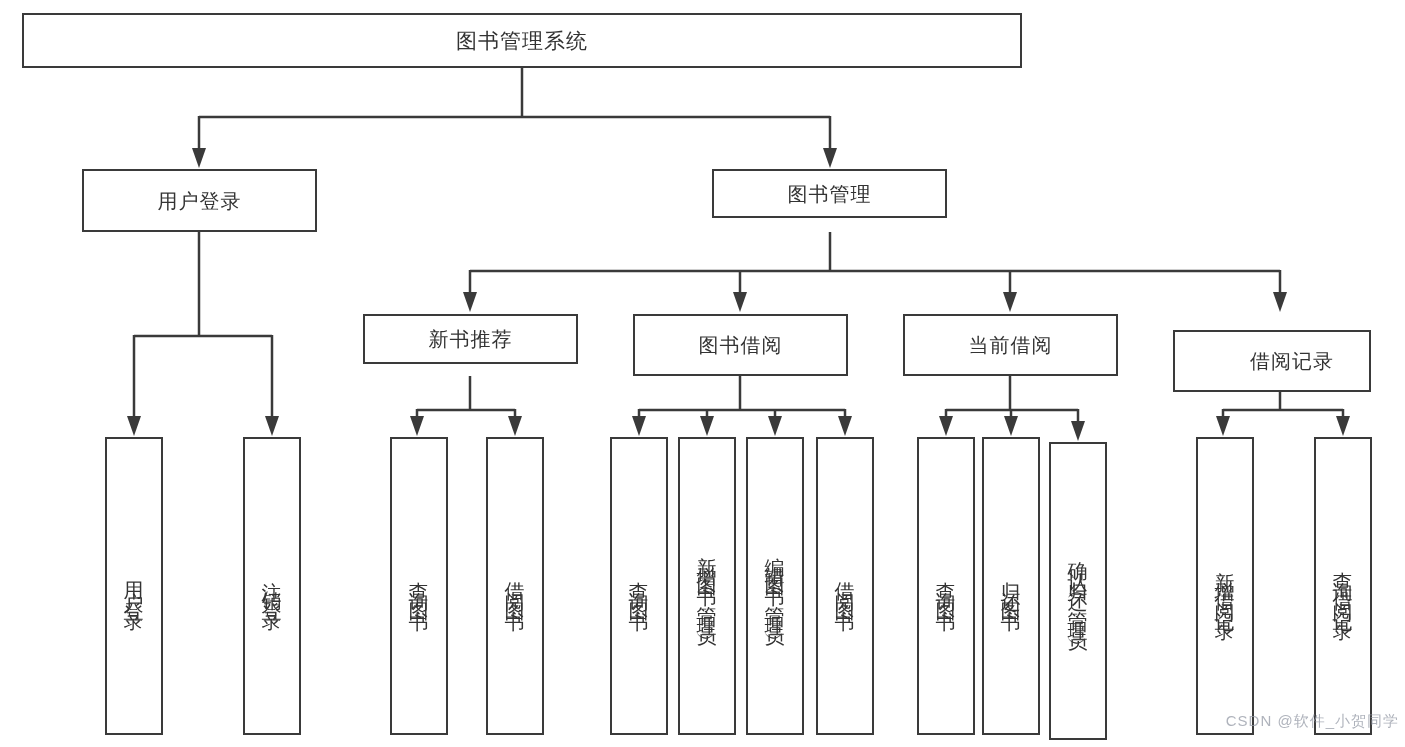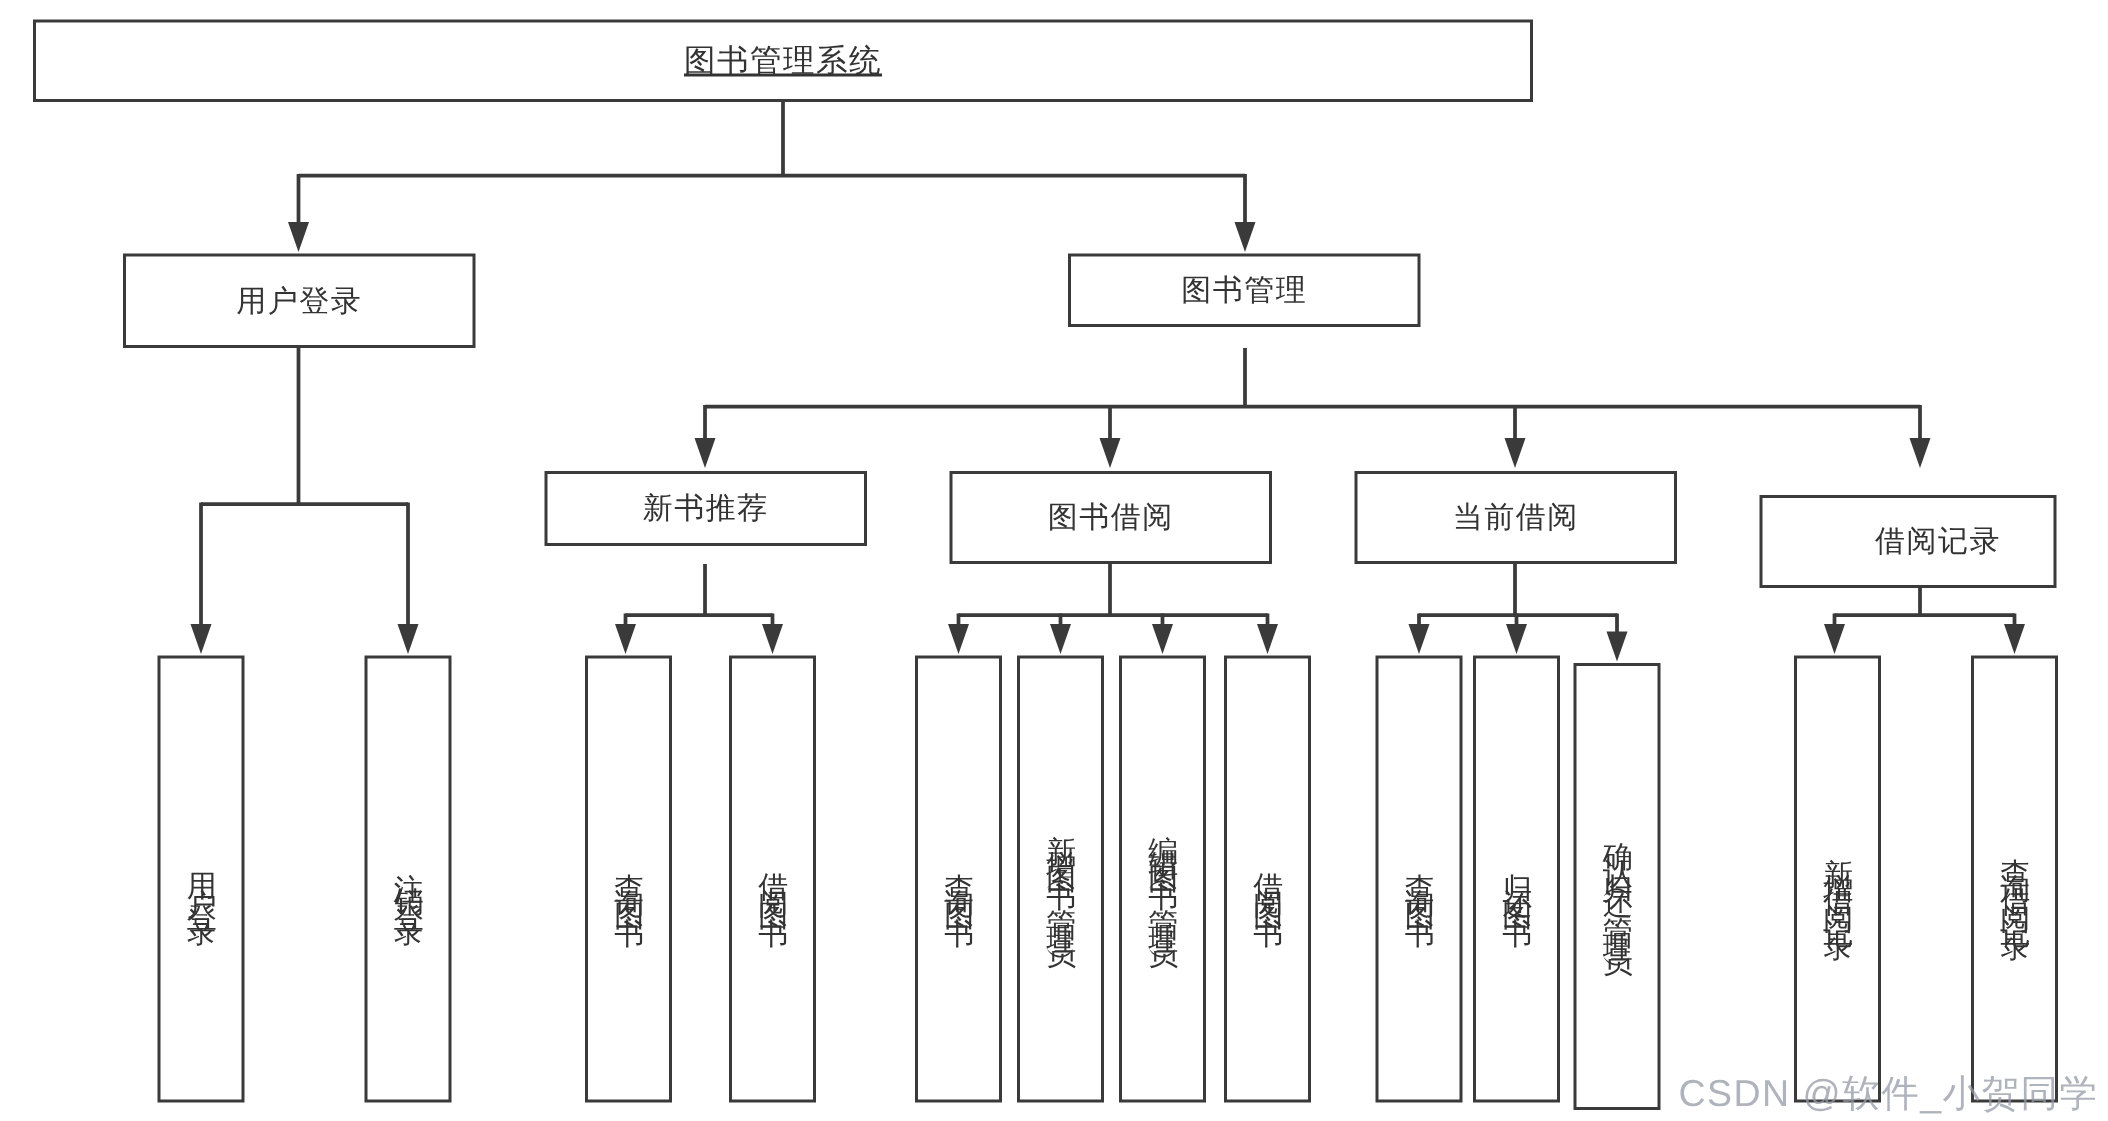--- a/index.html
+++ b/index.html
@@ -41,21 +41,21 @@
     text-orientation: mixed;
     letter-spacing: 10px;
     font-size: 20px;
     padding: 6px 0;
   }
   .watermark {
     position: absolute;
     right: 6px;
     top: 712px;
     z-index: 5;
-    font-size: 25px;
+    font-size: 15px;
     color: rgba(148, 153, 166, 0.75);
     letter-spacing: 1px;
     white-space: nowrap;
   }
 </style>
 </head>
 <body>
 
 <div class="canvas">
 
@@ -118,21 +118,21 @@
       <path d="M775,436 L768,416 L782,416 Z"></path>
       <path d="M845,436 L838,416 L852,416 Z"></path>
       <path d="M946,436 L939,416 L953,416 Z"></path>
       <path d="M1011,436 L1004,416 L1018,416 Z"></path>
       <path d="M1078,441 L1071,421 L1085,421 Z"></path>
       <path d="M1223,436 L1216,416 L1230,416 Z"></path>
       <path d="M1343,436 L1336,416 L1350,416 Z"></path>
     </g>
   </svg>
 
-  <div class="box root" style="left:22px; top:13px; width:1000px; height:55px;text-decoration:underline;">图书管理系统</div>
+  <div class="box root" style="left:22px; top:13px; width:1000px; height:55px;">图书管理系统</div>
 
   <div class="box" style="left:82px; top:169px; width:235px; height:63px;">用户登录</div>
   <div class="box" style="left:712px; top:169px; width:235px; height:49px;">图书管理</div>
 
   <div class="box" style="left:363px; top:314px; width:215px; height:50px;">新书推荐</div>
   <div class="box" style="left:903px; top:314px; width:215px; height:62px;">当前借阅</div>
   <div class="box" style="left:633px; top:314px; width:215px; height:62px;">图书借阅</div>
   <div class="box" style="left:1173px; top:330px; width:198px; height:62px;padding-left:40px;">借阅记录</div>
 
   <div class="box vbox" style="left:105px; top:437px; width:58px; height:298px;">用户登录</div>

